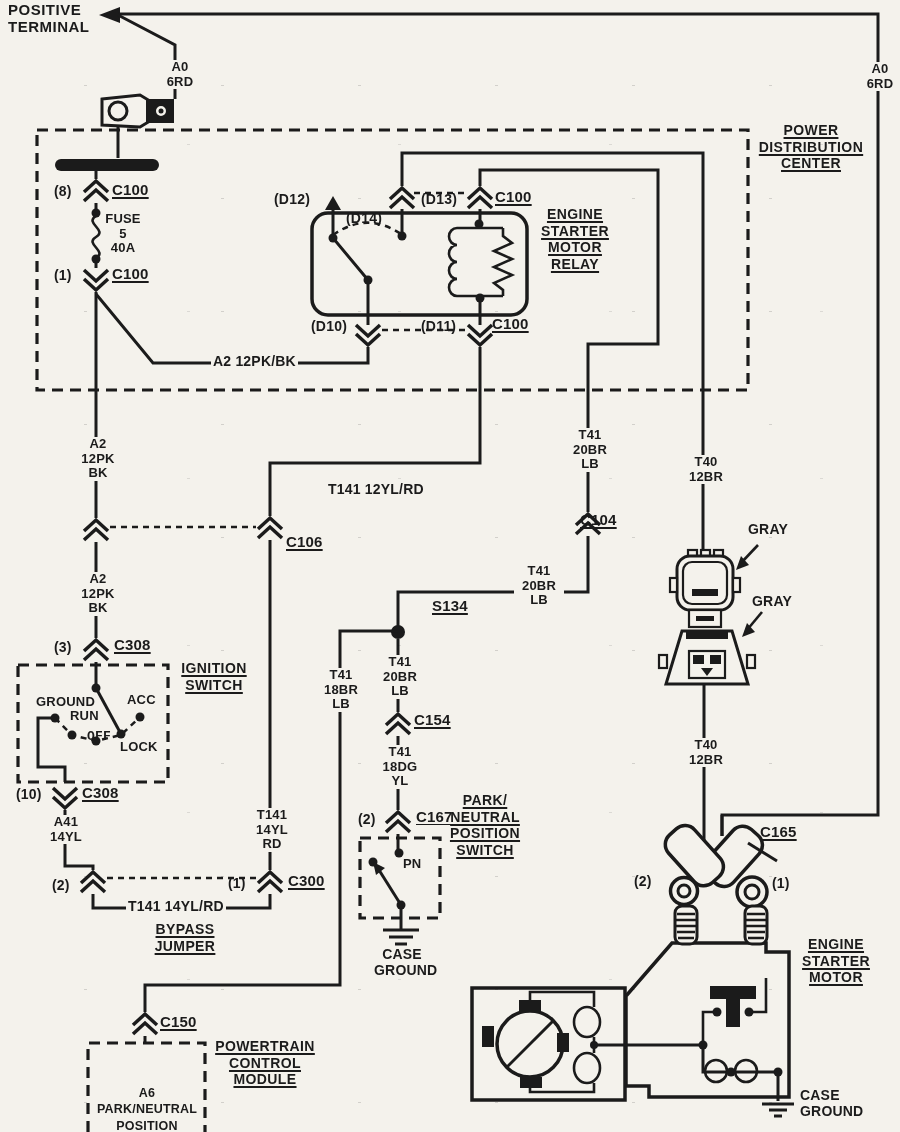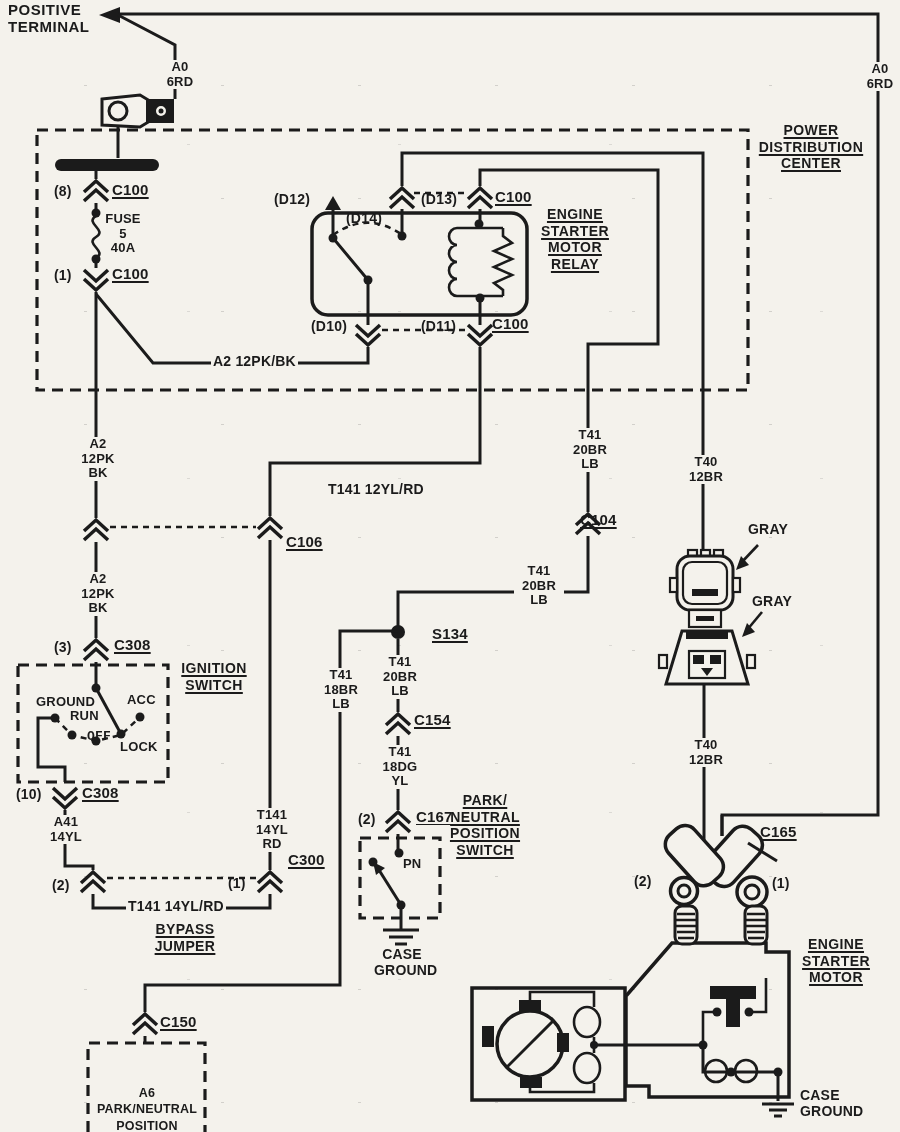--- a/index.html
+++ b/index.html
@@ -281,33 +281,33 @@
 <div class="lbl" style="left:120px;top:740px;">LOCK</div>
 <div class="lbl pin" style="left:16px;top:787px;">(10)</div>
 <div class="lbl conn" style="left:82px;top:785px;">C308</div>
 <div class="lbl c bgl" style="left:42px;top:815px;width:44px;">A41
 14YL</div>
 <div class="lbl c bgl" style="left:246px;top:808px;width:48px;">T141
 14YL
 RD</div>
 <div class="lbl pin" style="left:52px;top:878px;">(2)</div>
 <div class="lbl pin" style="left:228px;top:876px;">(1)</div>
-<div class="lbl conn" style="left:288px;top:852px;">C300</div>
+<div class="lbl conn" style="left:288px;top:873px;">C300</div>
 <div class="lbl pin bgl" style="left:126px;top:899px;">T141 14YL/RD</div>
 <div class="lbl c big" style="left:148px;top:921px;width:74px;">BYPASS
 JUMPER</div>
 
 <div class="lbl c bgl" style="left:566px;top:428px;width:44px;">T41
 20BR
 LB</div>
 <div class="lbl conn" style="left:580px;top:512px;">C104</div>
 <div class="lbl c bgl" style="left:514px;top:564px;width:46px;">T41
 20BR
 LB</div>
-<div class="lbl conn" style="left:432px;top:626px;">S134</div>
+<div class="lbl conn" style="left:432px;top:598px;">S134</div>
 <div class="lbl c bgl" style="left:318px;top:668px;width:42px;">T41
 18BR
 LB</div>
 <div class="lbl c bgl" style="left:377px;top:655px;width:42px;">T41
 20BR
 LB</div>
 <div class="lbl conn" style="left:414px;top:712px;">C154</div>
 <div class="lbl c bgl" style="left:377px;top:745px;width:42px;">T41
 18DG
 YL</div>
@@ -320,20 +320,23 @@
 SWITCH</div>
 <div class="lbl c pin" style="left:374px;top:947px;width:56px;">CASE
 GROUND</div>
 
 <div class="lbl conn" style="left:160px;top:1014px;">C150</div>
 <div class="lbl c small" style="left:89px;top:1085px;width:116px;">A6
 PARK/NEUTRAL
 POSITION
 SWITCH
 SENSE</div>
+<div class="lbl c big" style="left:209px;top:1038px;width:112px;">POWERTRAIN
+CONTROL
+MODULE</div>
 
 <div class="lbl c bgl" style="left:686px;top:455px;width:36px;">T40
 12BR</div>
 <div class="lbl pin" style="left:748px;top:522px;">GRAY</div>
 <div class="lbl pin" style="left:752px;top:594px;">GRAY</div>
 <div class="lbl c bgl" style="left:686px;top:738px;width:36px;">T40
 12BR</div>
 <div class="lbl conn" style="left:760px;top:824px;">C165</div>
 <div class="lbl pin" style="left:634px;top:874px;">(2)</div>
 <div class="lbl pin" style="left:772px;top:876px;">(1)</div>

